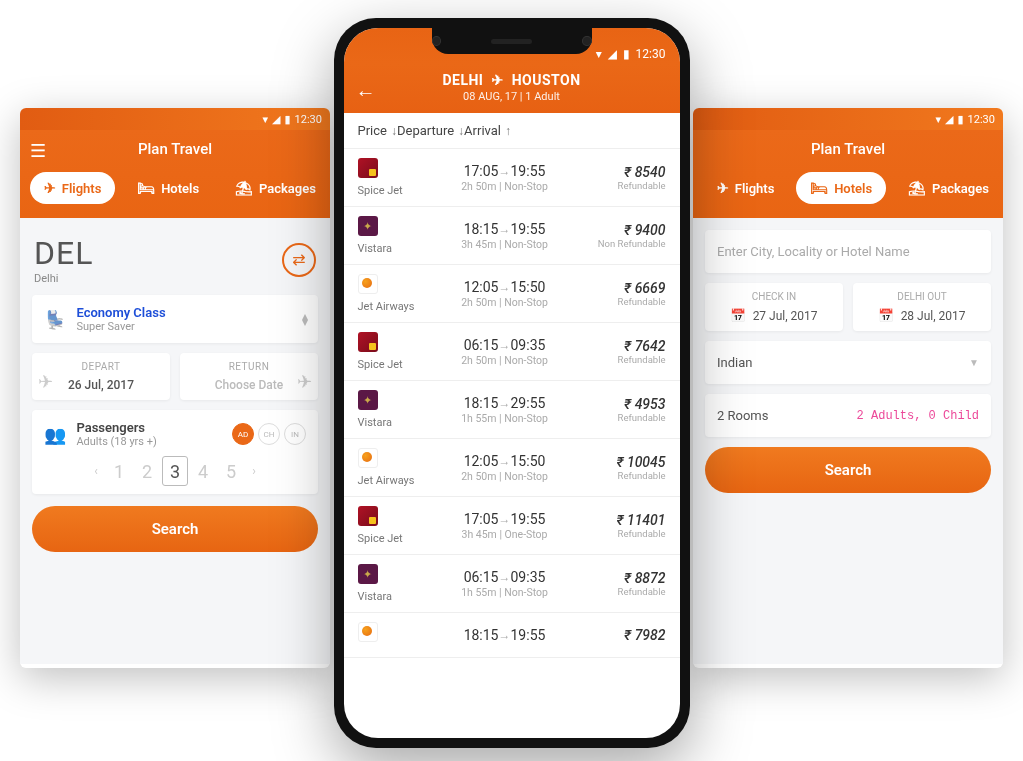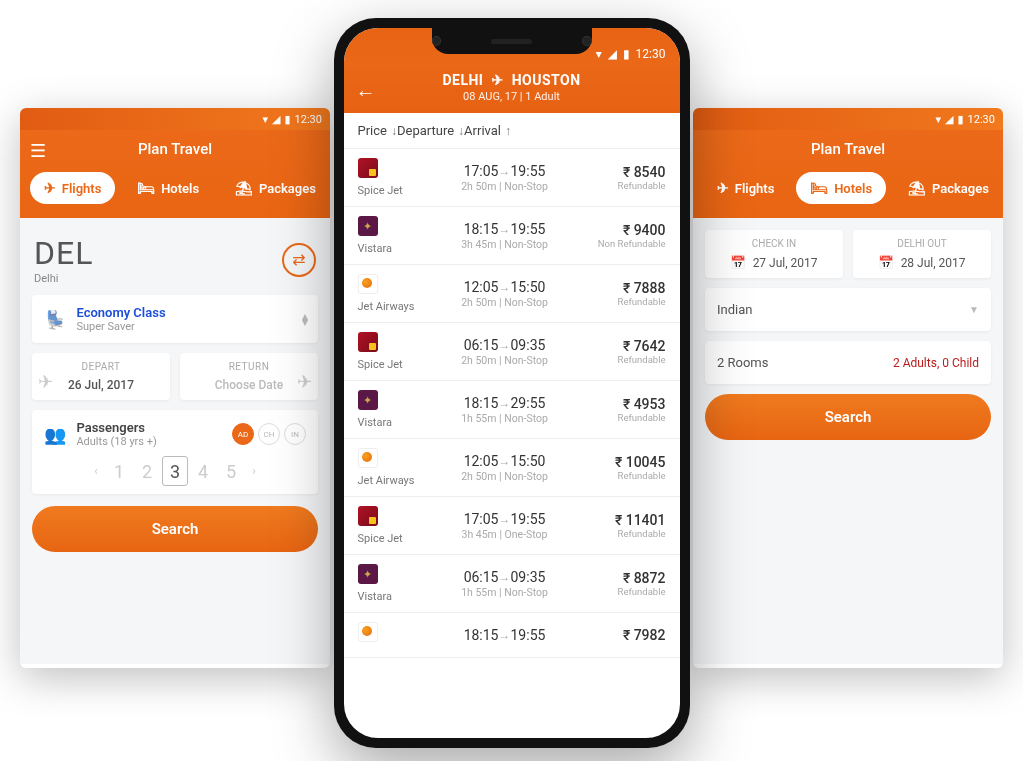--- a/index.html
+++ b/index.html
@@ -67,21 +67,21 @@
 
   
   .input { background:#fff; border-radius:4px; padding:14px 12px; margin-bottom:10px; box-shadow:0 1px 3px rgba(0,0,0,0.06); font-size:13px; color:#aaa; }
   .checkrow { display:flex; gap:10px; margin-bottom:10px; }
   .checkbox { flex:1; background:#fff; border-radius:4px; padding:8px; box-shadow:0 1px 3px rgba(0,0,0,0.06); text-align:center; }
   .checkbox .clabel { font-size:10px; color:#aaa; margin-bottom:6px; }
   .checkbox .cval { font-size:12px; color:#555; display:flex; align-items:center; justify-content:center; gap:6px; }
   .checkbox .cval .cico { color:#ea6817; font-size:13px; }
   .selline { background:#fff; border-radius:4px; padding:14px 12px; margin-bottom:10px; box-shadow:0 1px 3px rgba(0,0,0,0.06); font-size:13px; color:#555; display:flex; justify-content:space-between; align-items:center;text-align:center; }
   .selline .dd { color:#bbb; font-size:10px; }
-  .selline .sub { color:#b91c1c; font-size:12px; }
+  .selline .sub { color:#ec4899; font-size:12px;font-family:Liberation Mono, monospace; }
 
   
   .phone-center { position:absolute; left:50%; top:18px; transform:translateX(-50%); width:356px; height:730px; border-radius:42px; background:#111; padding:10px; box-shadow:0 20px 60px rgba(0,0,0,0.35); }
   .phone-inner { width:100%; height:100%; background:#fff; border-radius:34px; overflow:hidden; position:relative; }
   .notch { position:absolute; top:0; left:50%; transform:translateX(-50%); width:160px; height:26px; background:#111; border-bottom-left-radius:16px; border-bottom-right-radius:16px; z-index:5; display:flex; align-items:center; justify-content:center; gap:50px; }
   .notch::before, .notch::after { content:""; width:8px; height:8px; background:#222; border-radius:50%; display:block; border:1px solid #333; }
   .notch .spk { width:44px; height:5px; background:#222; border-radius:3px; }
 
   .ctr-status { height:36px; background:linear-gradient(180deg,#e86414,#ea6817); display:flex; justify-content:flex-end; align-items:flex-end; padding:0 14px 3px; gap:6px; color:#fff; font-size:12px; }
   .ctr-header { background:linear-gradient(180deg,#ea6817,#e76113); color:#fff; text-align:center; padding:8px 10px 10px; position:relative; }
@@ -102,21 +102,21 @@
   .frow .logo.vs { background:#5b1846; position:relative; }
   .frow .logo.vs::after { content:"✦"; position:absolute; inset:0; display:flex; align-items:center; justify-content:center; color:#c9a94a; font-size:11px; }
   .frow .logo.ja { background:#fff; border:1px solid #eee; position:relative; }
   .frow .logo.ja::after { content:""; position:absolute; left:3px; top:3px; width:10px; height:10px; border-radius:50%; background:radial-gradient(circle at 35% 35%, #f6a11c, #e76b12); }
   .frow .aname { font-size:11px; color:#777; }
   .frow .timecol { flex:1; text-align:center; }
   .frow .times { font-size:14px; color:#333; display:flex; align-items:center; justify-content:center; }
   .frow .times .tarr { color:#aaa; font-size:12px; }
   .frow .meta { font-size:10.5px; color:#aaa; margin-top:1px; }
   .frow .pricecol { width:92px; text-align:right; }
-  .frow .price { font-size:14px; color:#333; font-weight:500; }
+  .frow .price { font-size:14px; color:#333; font-weight:500;font-style:italic; }
   .frow .refund { font-size:9.5px; color:#aaa; }
 </style>
 </head>
 <body>
 
 <div class="stage">
 
   <div class="phone-card screen-left">
     <div class="statusbar">
       <span class="sb-icon">▾</span>
@@ -219,20 +219,21 @@
             <span class="ticon">🛏</span>
             <span>Hotels</span>
           </div>
         <div class="tab">
             <span class="ticon">⛱</span>
             <span>Packages</span>
           </div>
       </div>
     </div>
     <div class="body-area hotels">
+      <div class="input">Enter City, Locality or Hotel Name</div>
       <div class="checkrow">
         <div class="checkbox">
           <div class="clabel">CHECK IN</div>
           <div class="cval">
               <span class="cico">📅</span>
               <span>27 Jul, 2017</span>
             </div>
         </div>
         <div class="checkbox">
           <div class="clabel">DELHI OUT</div>
@@ -323,21 +324,21 @@
             <div class="aircol"><span class="logo ja"></span><div class="aname">Jet Airways</div></div>
             <div class="timecol">
               <div class="times">
                 <span>12:05</span>
                 <span class="tarr">→</span>
                 <span>15:50</span>
               </div>
               <div class="meta">2h 50m  |  Non-Stop</div>
             </div>
             <div class="pricecol">
-              <div class="price">₹ 7888</div>
+              <div class="price">₹ 6669</div>
               <div class="refund">Refundable</div>
             </div>
           </div>
           <div class="frow">
             <div class="aircol"><span class="logo sj"></span><div class="aname">Spice Jet</div></div>
             <div class="timecol">
               <div class="times">
                 <span>06:15</span>
                 <span class="tarr">→</span>
                 <span>09:35</span>

